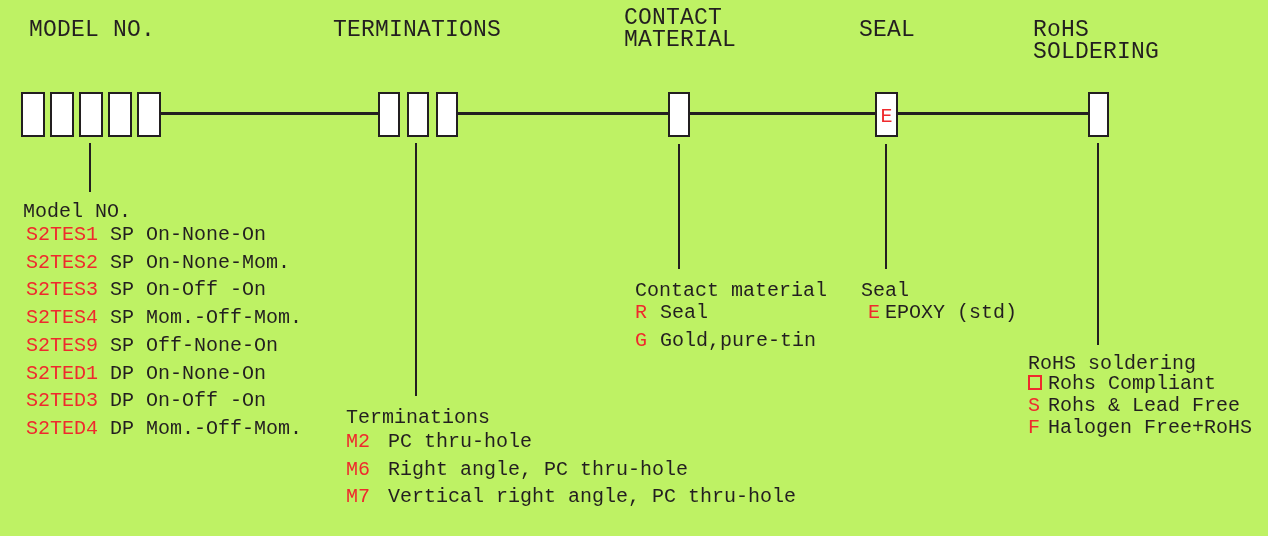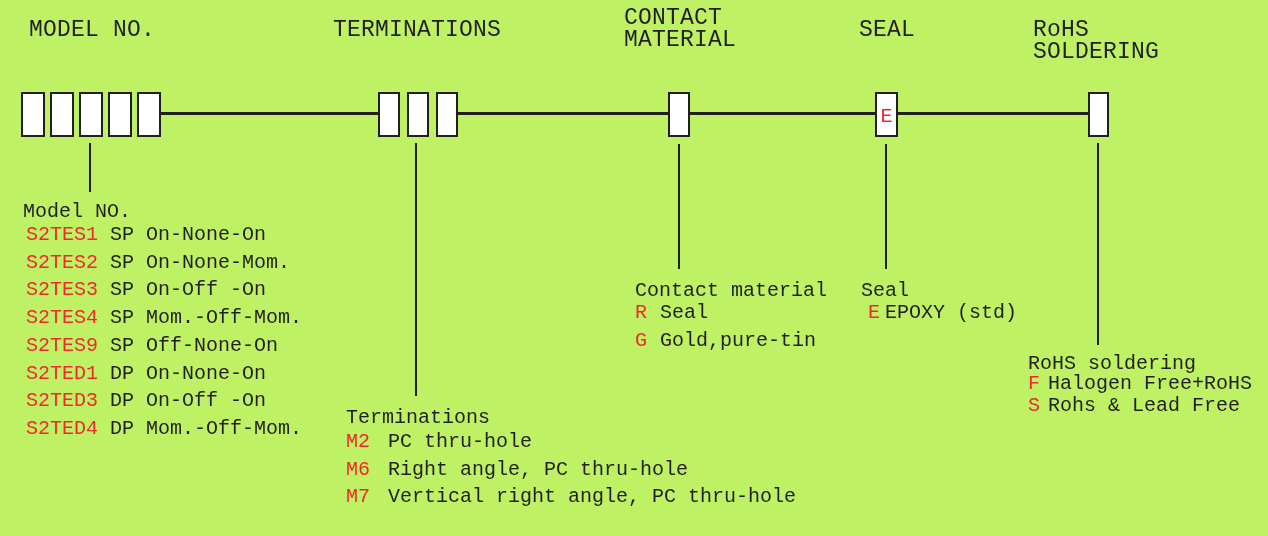--- a/index.html
+++ b/index.html
@@ -90,17 +90,18 @@
     <span class="row"><span class="code w25">G</span><span class="desc">Gold,pure-tin</span></span>
   </div>
 
   <div class="seclabel" style="left:861px; top:279px;">Seal</div>
   <div class="list" style="left:863px; top:299px; line-height:28px;text-align:center;">
     <span class="row"><span class="code w22">E</span><span class="desc">EPOXY (std)</span></span>
   </div>
 
   <div class="seclabel" style="left:1028px; top:352px;">RoHS soldering</div>
   <div class="list" style="left:1028px; top:373px; line-height:21.8px;">
+    <span class="row"><span class="code w20"><span class="sym-square"></span></span><span class="desc">Rohs Compliant</span></span>
+    <span class="row"><span class="code w20">S</span><span class="desc">Rohs &amp; Lead Free</span></span>
     <span class="row"><span class="code w20">F</span><span class="desc">Halogen Free+RoHS</span></span>
-    <span class="row"><span class="code w20">S</span><span class="desc">Rohs &amp; Lead Free</span></span>
   </div>
 
 </div>
 
 </body></html>

